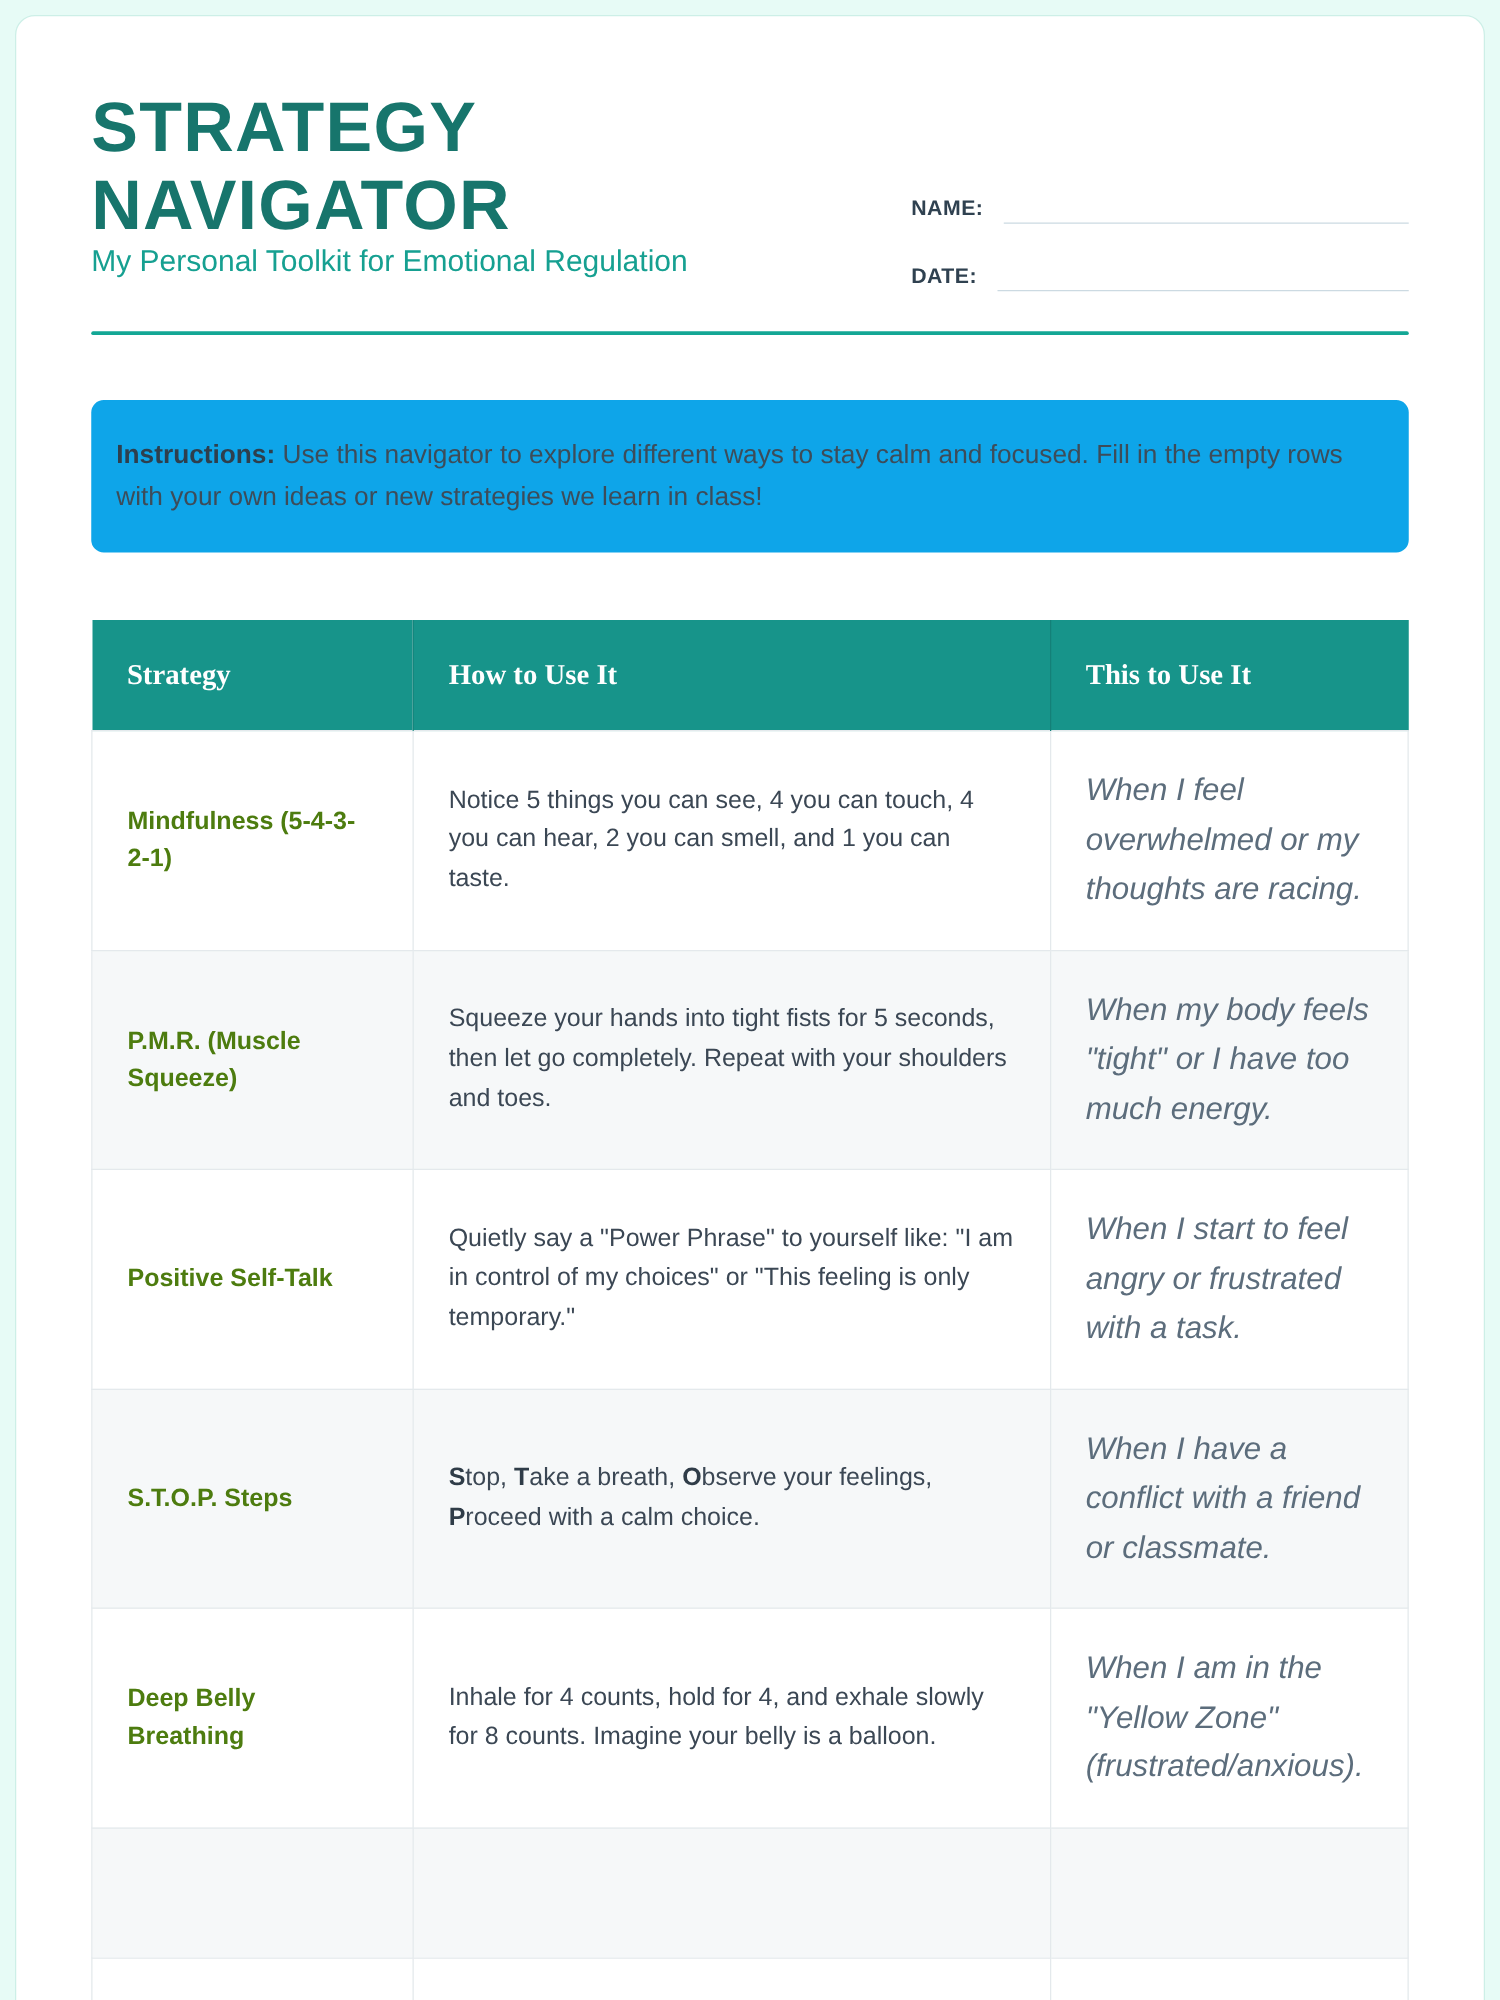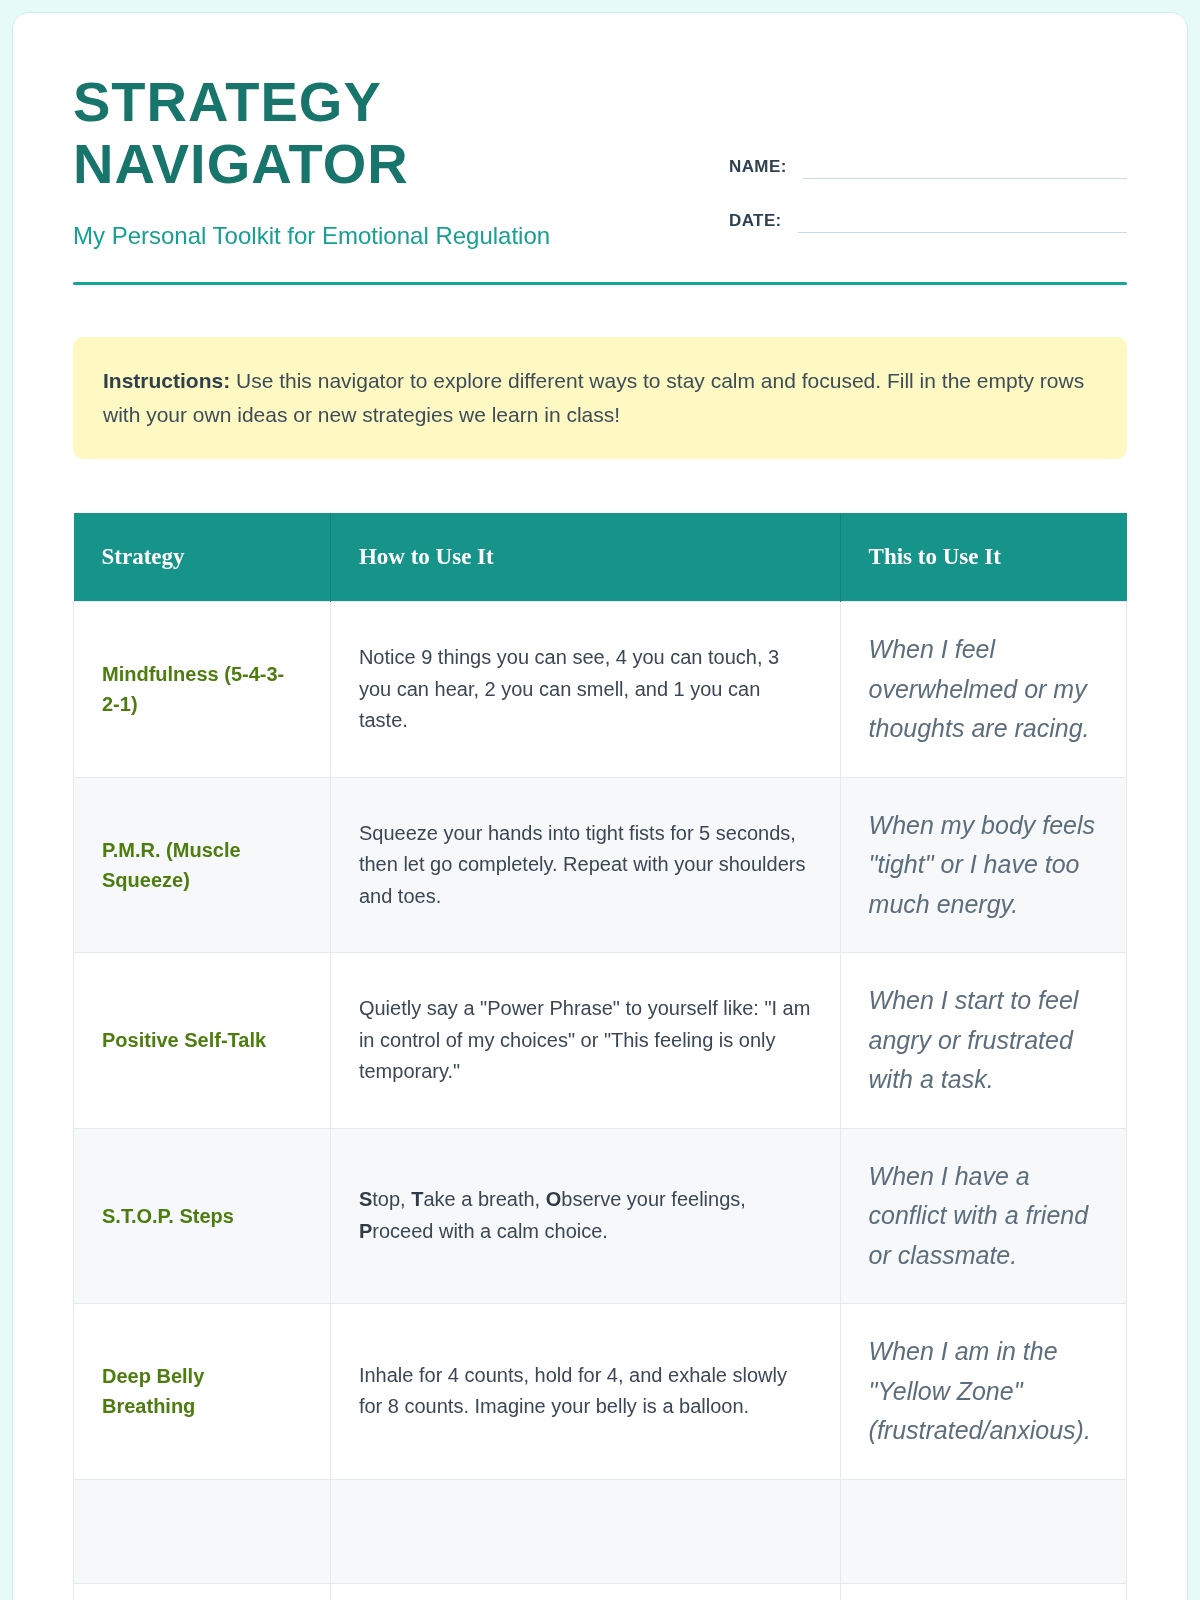--- a/index.html
+++ b/index.html
@@ -21,21 +21,21 @@
   .header-row { display: flex; justify-content: space-between; align-items: flex-start; }
   .title-block { width: 620px; }
   .page-title {
     font-size: 56px;
     font-weight: 800;
     line-height: 1.1;
     color: #17756c;
     letter-spacing: 1px;
   }
   .subtitle {
-    margin-top: 28px;
+    margin-top: 2px;
     font-size: 24px;
     font-weight: 500;
     color: #16a091;
   }
   .fields {
     width: 398px;
     margin-top: 86px;
     display: flex;
     flex-direction: column;
     gap: 32px;
@@ -54,23 +54,23 @@
     border-bottom: 1.5px solid #ccdae2;
   }
   .divider {
     margin-top: 32px;
     height: 3px;
     background: #13a795;
     border-radius: 2px;
   }
   .instructions {
     margin-top: 52px;
-    background: #fef9c3;
+    background: #0ea5e9;
     border-radius: 10px;
-    padding: 27px 30px;
+    padding: 27px 20px;
     font-size: 21px;
     line-height: 1.62;
     color: #3d4c59;
   }
   .instr-label { font-weight: 700; color: #2e3f4d; }
   table.strategy-table {
     margin-top: 54px;
     width: 100%;
     border-collapse: collapse;
     table-layout: fixed;
@@ -156,21 +156,21 @@
     <thead>
       <tr>
         <th>Strategy</th>
         <th>How to Use It</th>
         <th>This to Use It</th>
       </tr>
     </thead>
     <tbody>
         <tr>
           <td class="col-strategy">Mindfulness (5-4-3-2-1)</td>
-          <td class="col-how">Notice 9 things you can see, 4 you can touch, 3 you can hear, 2 you can smell, and 1 you can taste.</td>
+          <td class="col-how">Notice 5 things you can see, 4 you can touch, 4 you can hear, 2 you can smell, and 1 you can taste.</td>
           <td class="col-when">When I feel overwhelmed or my thoughts are racing.</td>
         </tr>
         <tr class="alt">
           <td class="col-strategy">P.M.R. (Muscle Squeeze)</td>
           <td class="col-how">Squeeze your hands into tight fists for 5 seconds, then let go completely. Repeat with your shoulders and toes.</td>
           <td class="col-when">When my body feels "tight" or I have too much energy.</td>
         </tr>
         <tr>
           <td class="col-strategy">Positive Self-Talk</td>
           <td class="col-how">Quietly say a "Power Phrase" to yourself like: "I am in control of my choices" or "This feeling is only temporary."</td>

